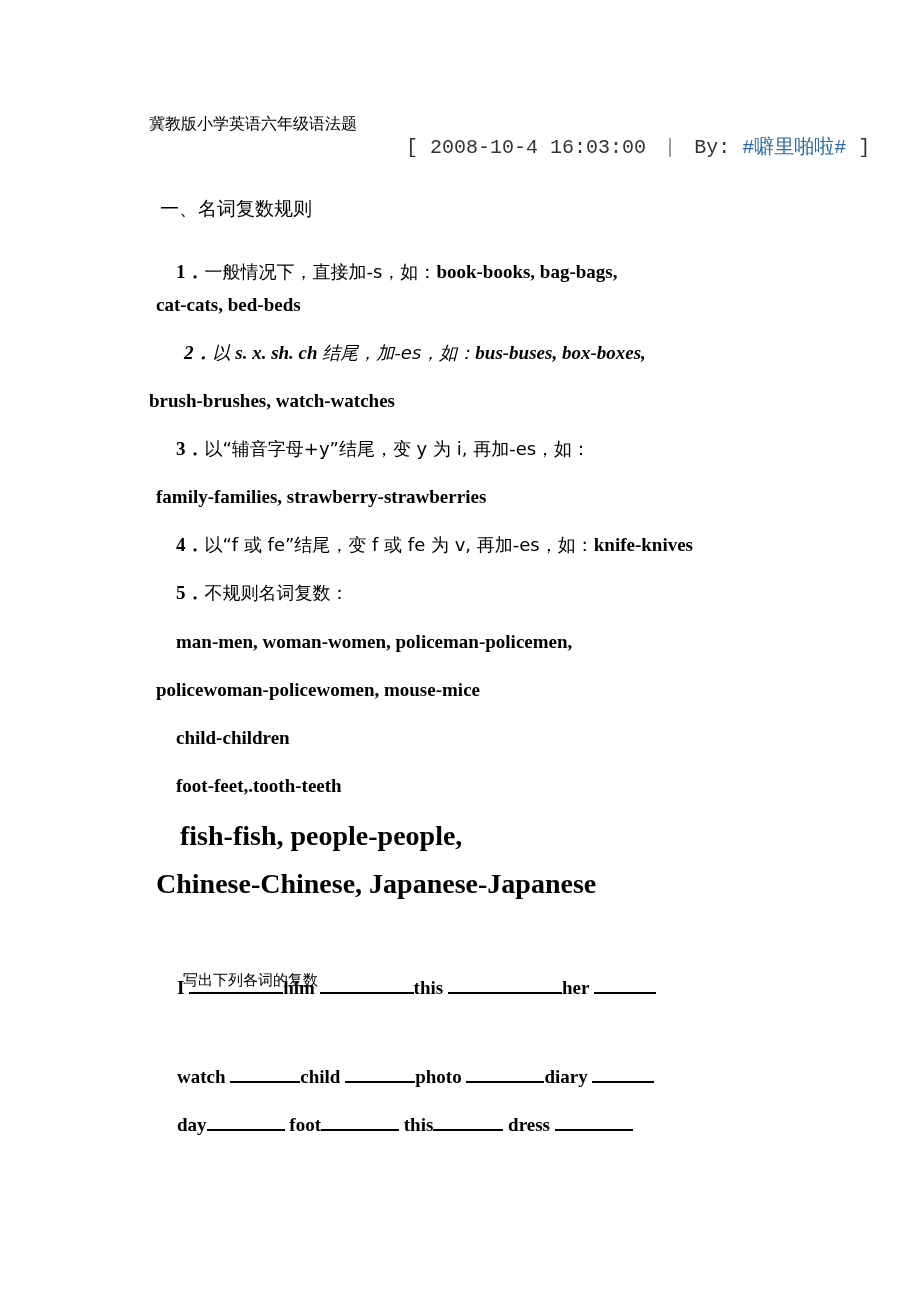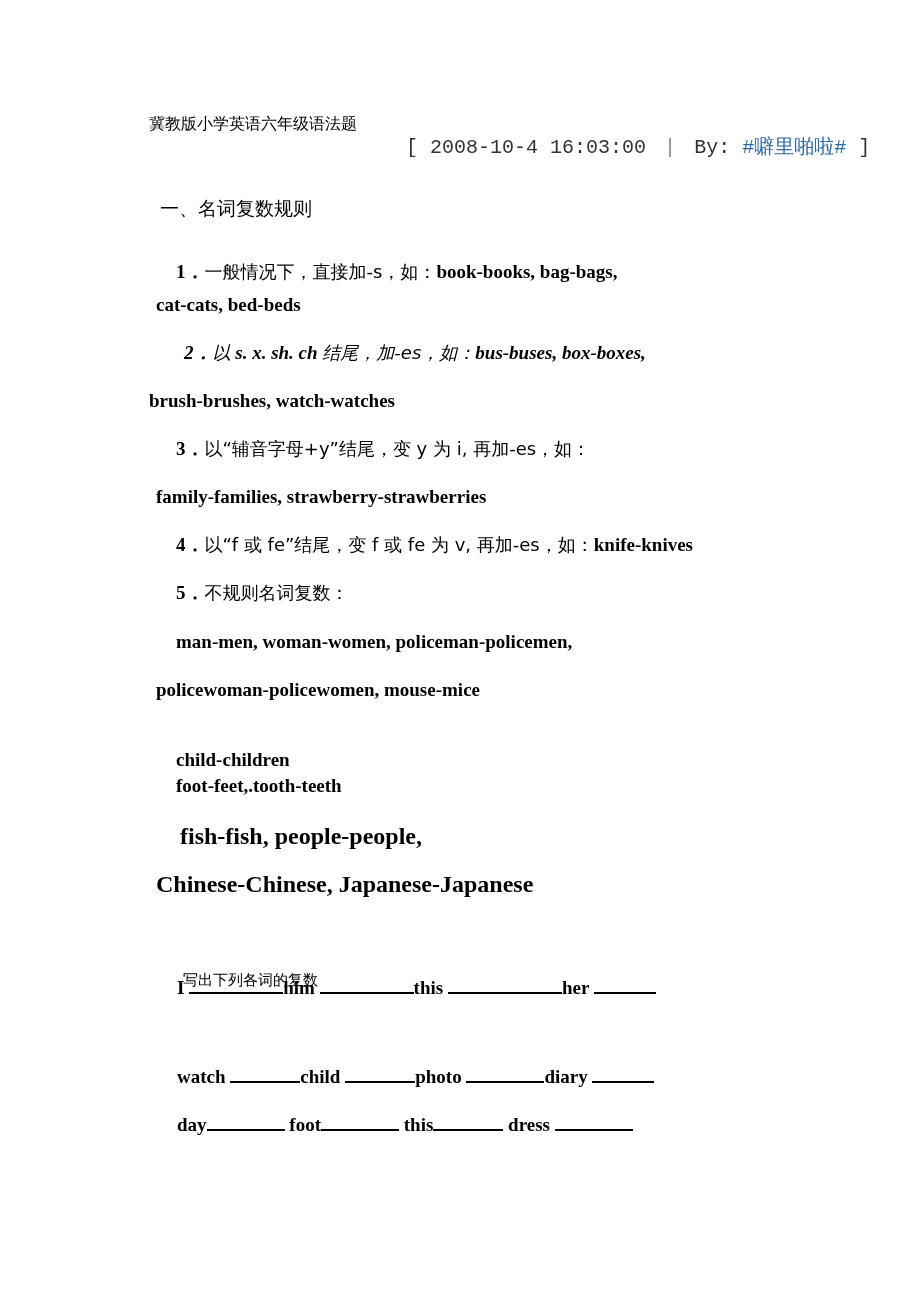--- a/index.html
+++ b/index.html
@@ -48,21 +48,21 @@
     }
     .rule-line .cjk {
       font-family: "DejaVu Sans", "Liberation Sans", sans-serif;
       font-weight: normal;
       font-size: 18px;
     }
 
     .big-line {
       font-family: "Liberation Serif", "DejaVu Serif", serif;
       font-weight: bold;
-      font-size: 24px;
+      font-size: 28px;
       line-height: 36px;
     }
 
     .exercise-heading {
       left: 183px; top: 968px;
       font-family: "DejaVu Sans", "Liberation Sans", sans-serif;
       font-size: 15px;
       line-height: 24px;
     }
 
@@ -115,21 +115,21 @@
   <div class="abs rule-line" style="left:176px; top:533px;">
     <span>4．</span><span class="cjk">以“f 或 fe”结尾，变 f 或 fe 为 v, 再加-es，如：</span><span>knife-knives</span>
   </div>
 
   <div class="abs rule-line" style="left:176px; top:581px;">
     <span>5．</span><span class="cjk">不规则名词复数：</span>
   </div>
 
   <div class="abs rule-line" style="left:176px; top:630px;text-align:right;">man-men, woman-women, policeman-policemen,</div>
   <div class="abs rule-line" style="left:156px; top:678px;">policewoman-policewomen, mouse-mice</div>
-  <div class="abs rule-line" style="left:176px; top:748px;">child-children</div>
+  <div class="abs rule-line" style="left:176px; top:726px;">child-children</div>
   <div class="abs rule-line" style="left:176px; top:774px;">foot-feet,.tooth-teeth</div>
 
   <div class="abs big-line" style="left:180px; top:818px;">fish-fish, people-people,</div>
   <div class="abs big-line" style="left:156px; top:866px;">Chinese-Chinese, Japanese-Japanese</div>
 
   <div class="abs exercise-heading">写出下列各词的复数</div>
 
   <div class="abs blank-line" style="left:177px; top:975px;">
     <span>I</span>
     <span class="blank" style="width:94px;"></span><span>him</span>

